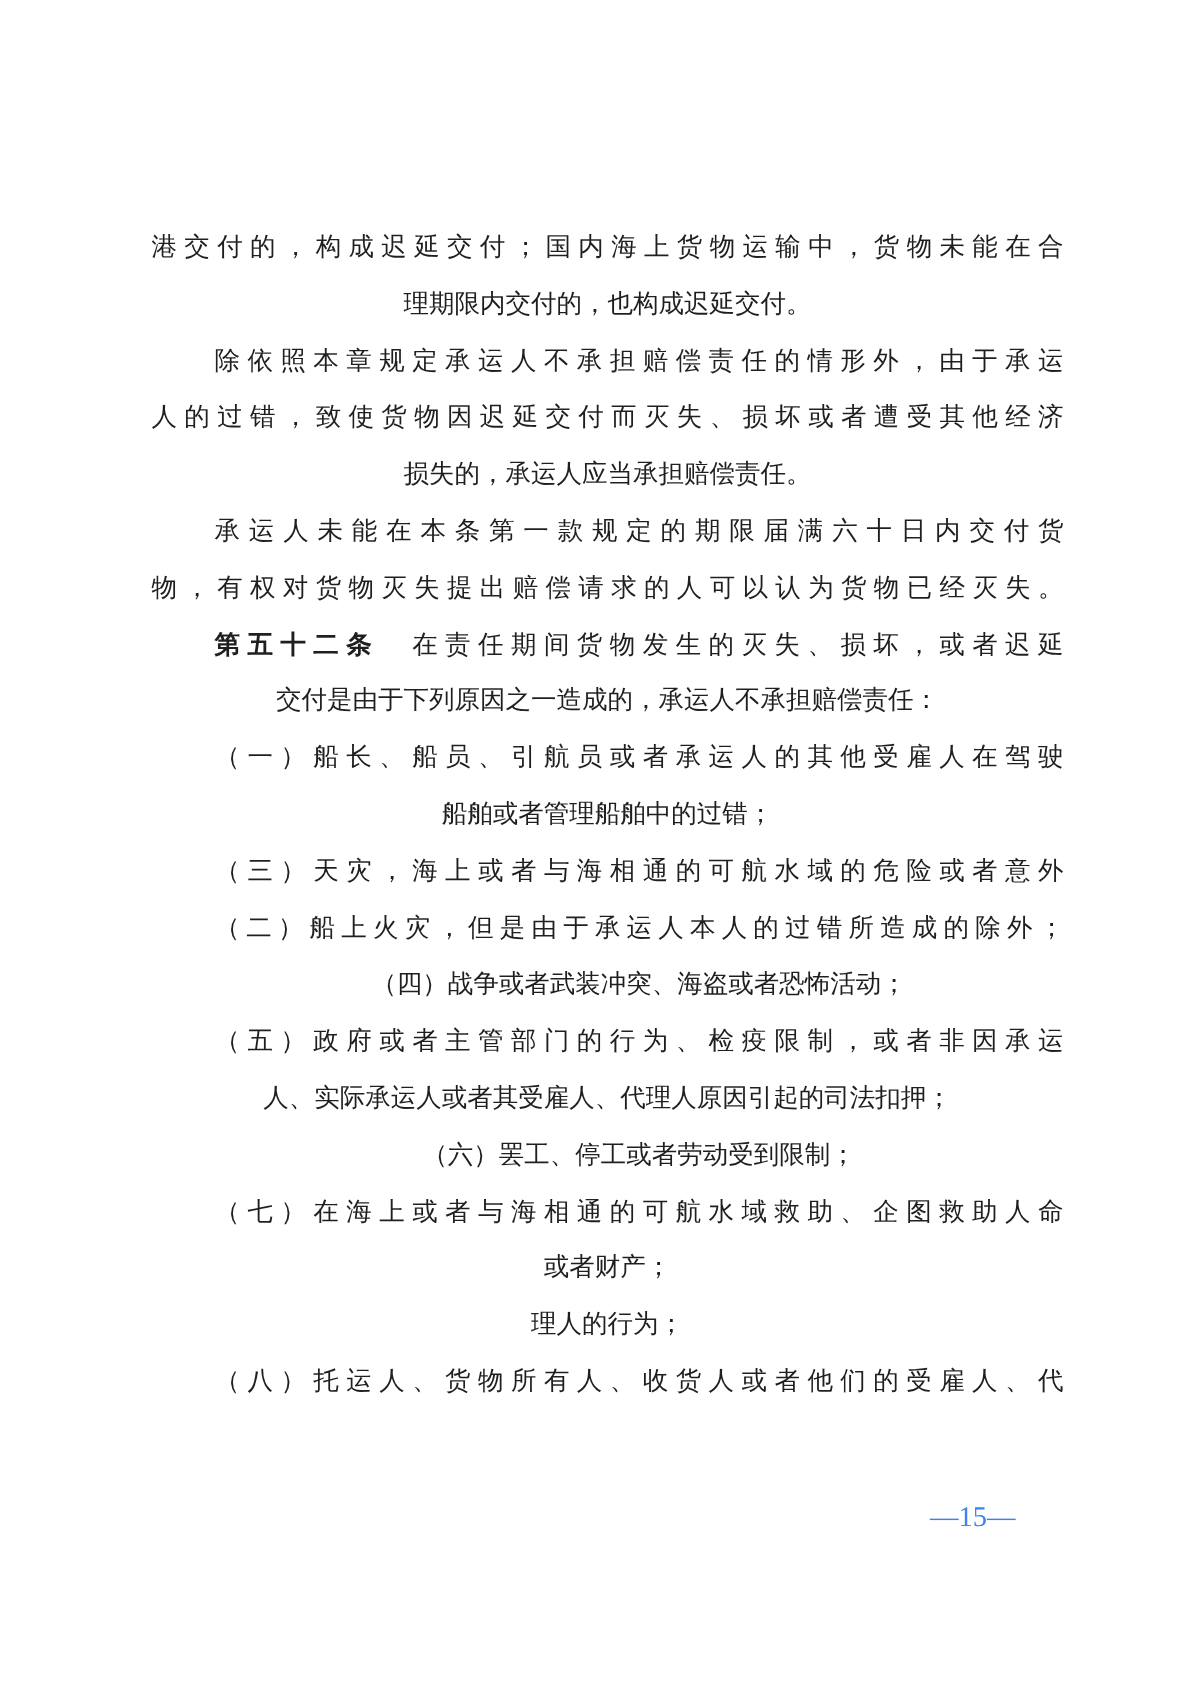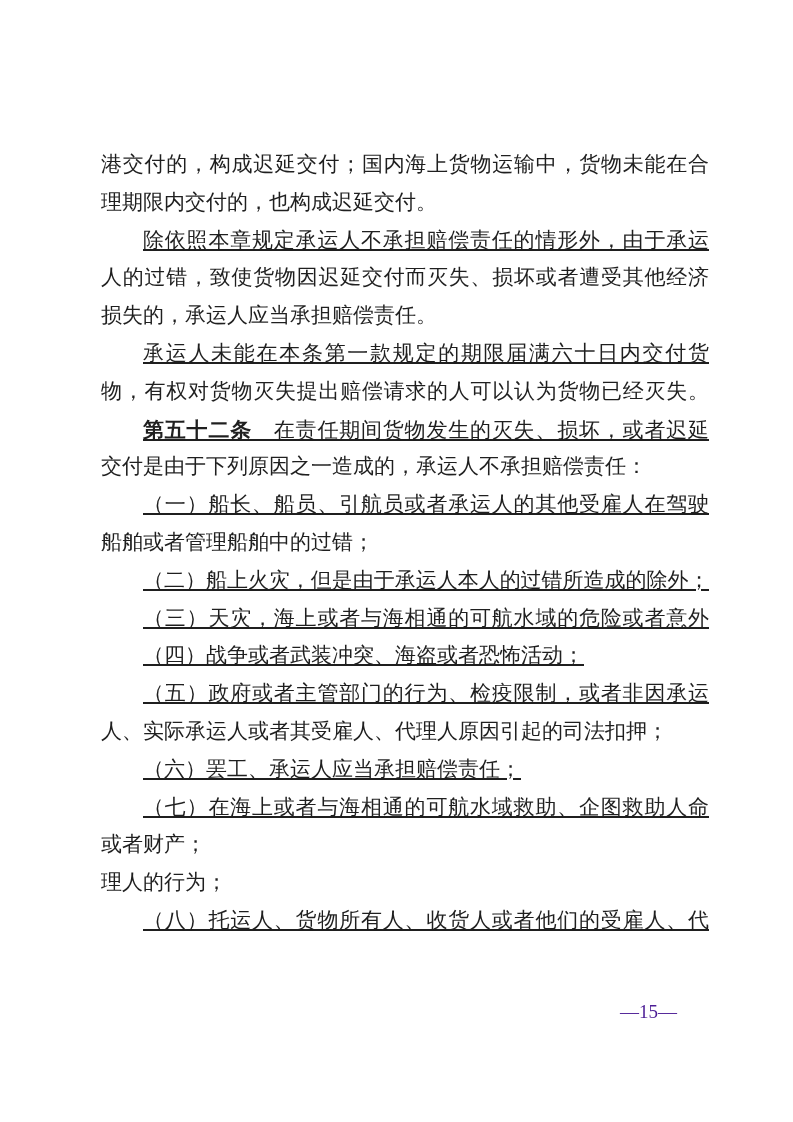--- a/index.html
+++ b/index.html
@@ -14,75 +14,74 @@
     background: #ffffff;
     overflow: hidden;
     font-family: "Liberation Serif", "DejaVu Serif", serif;
     color: #1f1f1f;
   }
   .doc-body {
     position: absolute;
     left: 101px;
     top: 146px;
     width: 608px;
-    font-size: 21px;
+    font-size: 17px;
   }
   .line {
     height: 37.8px;
     line-height: 37.8px;
-    text-align: left;
+    text-align: center;
     word-break: keep-all;
     white-space: normal;
     overflow: visible;
   }
   .line.justify {
     text-align: justify;
     text-align-last: justify;
   }
   .line.indent {
     padding-left: 42px;
-    text-decoration: underline;
   }
   .line.tight {
     letter-spacing: -0.45px;
   }
   .article-no {
     font-weight: bold;
     font-family: "Liberation Sans", "DejaVu Sans", sans-serif;
   }
   .page-number {
     position: absolute;
     top: 1000px;
     left: 620px;
     font-size: 19px;
     line-height: 24px;
-    color: #4c1d95;
+    color: #3b82f6;
   }
 </style>
 </head>
 <body>
 
 <div class="page">
   <div class="doc-body">
       <div class="line justify">港交付的，构成迟延交付；国内海上货物运输中，货物未能在合</div>
       <div class="line">理期限内交付的，也构成迟延交付。</div>
       <div class="line indent justify">除依照本章规定承运人不承担赔偿责任的情形外，由于承运</div>
       <div class="line justify">人的过错，致使货物因迟延交付而灭失、损坏或者遭受其他经济</div>
       <div class="line">损失的，承运人应当承担赔偿责任。</div>
       <div class="line indent justify">承运人未能在本条第一款规定的期限届满六十日内交付货</div>
       <div class="line justify">物，有权对货物灭失提出赔偿请求的人可以认为货物已经灭失。</div>
       <div class="line indent justify"><span class="article-no">第五十二条</span><span>　在责任期间货物发生的灭失、损坏，或者迟延</span></div>
       <div class="line">交付是由于下列原因之一造成的，承运人不承担赔偿责任：</div>
       <div class="line indent justify">（一）船长、船员、引航员或者承运人的其他受雇人在驾驶</div>
       <div class="line">船舶或者管理船舶中的过错；</div>
+      <div class="line indent justify">（三）天灾，海上或者与海相通的可航水域的危险或者意外</div>
       <div class="line indent justify tight">（二）船上火灾，但是由于承运人本人的过错所造成的除外；</div>
-      <div class="line indent justify">（三）天灾，海上或者与海相通的可航水域的危险或者意外</div>
       <div class="line indent">（四）战争或者武装冲突、海盗或者恐怖活动；</div>
       <div class="line indent justify">（五）政府或者主管部门的行为、检疫限制，或者非因承运</div>
       <div class="line">人、实际承运人或者其受雇人、代理人原因引起的司法扣押；</div>
-      <div class="line indent">（六）罢工、承运人应当承担赔偿责任；</div>
+      <div class="line indent">（六）罢工、停工或者劳动受到限制；</div>
       <div class="line indent justify">（七）在海上或者与海相通的可航水域救助、企图救助人命</div>
       <div class="line">或者财产；</div>
       <div class="line">理人的行为；</div>
       <div class="line indent justify">（八）托运人、货物所有人、收货人或者他们的受雇人、代</div>
     </div>
   <div class="page-number">—15—</div>
 </div>
 
 </body></html>

